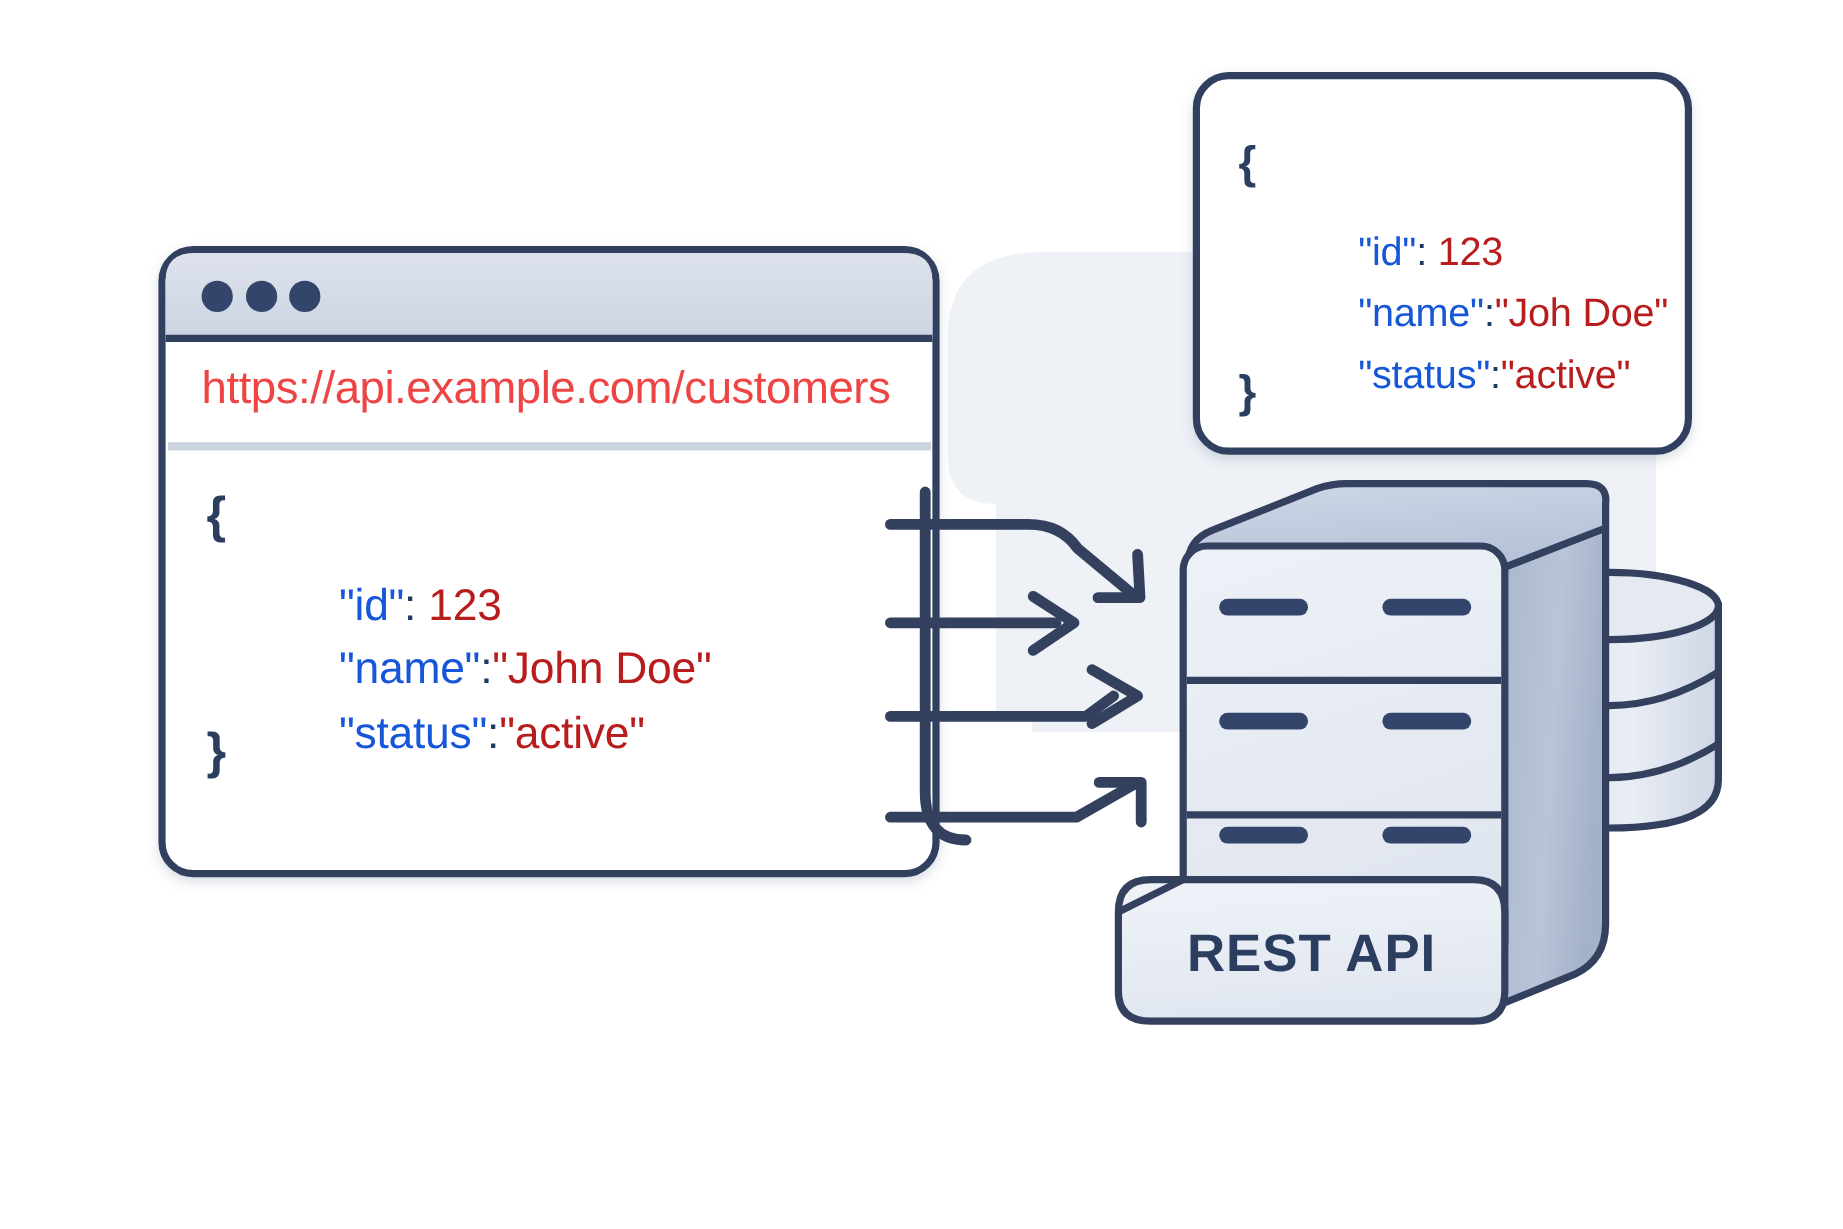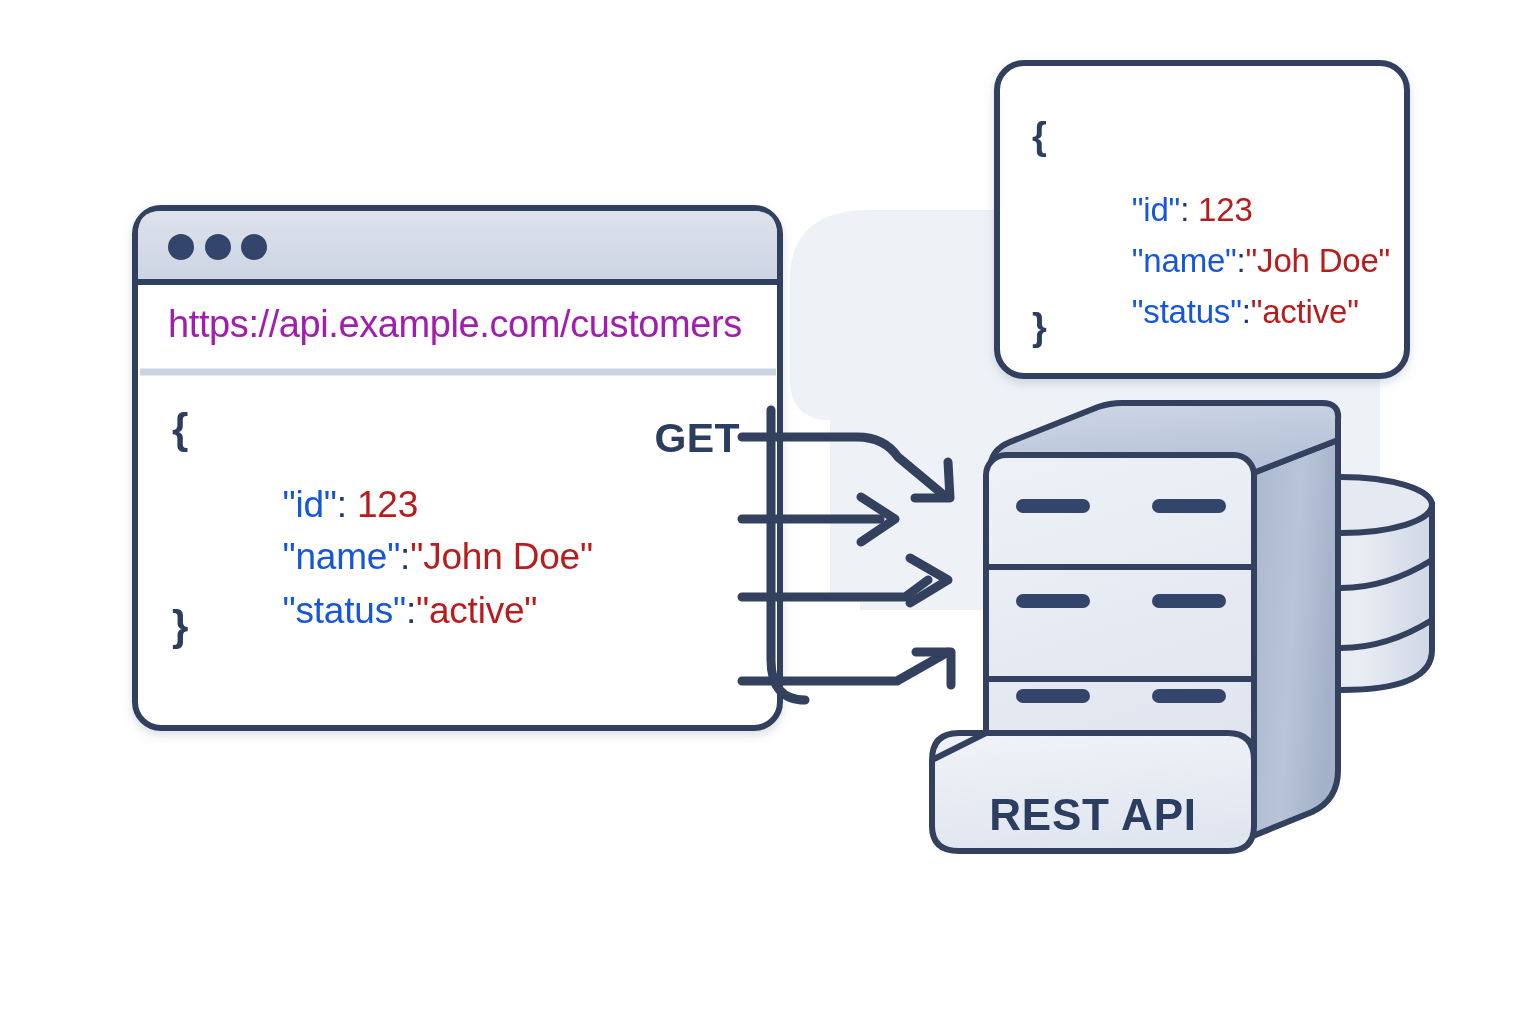--- a/index.html
+++ b/index.html
@@ -27,21 +27,21 @@
   .txt {
     position: absolute;
     white-space: pre;
     line-height: 1;
   }
   
   .url-text {
     left: 168px;
     top: 305px;
     font-size: 38px;
-    color: #a21caf;
+    color: #ef4444;
     letter-spacing: -0.4px;
   }
   .json-line {
     font-size: 37px;
     letter-spacing: -0.2px;
   }
   .brace {
     color: #2c3e60;
     font-size: 42px;
     font-weight: 600;
@@ -57,21 +57,20 @@
     color: #2c3e60;
     letter-spacing: 0.4px;
     text-align: right;
   }
   
   .rest-label {
     font-size: 44px;
     font-weight: 700;
     color: #2c3e60;
     letter-spacing: 0.8px;
-    margin-top: 20px;
   }
 </style>
 </head>
 <body>
 
 <div id="stage">
 
   <svg class="layer" viewBox="0 0 1536 1024">
     <defs>
       <linearGradient id="gradTop" x1="0" y1="0" x2="0.4" y2="1">
@@ -272,17 +271,16 @@
       <span class="jkey">"name"</span><span class="jpunc">:</span><span class="jval">"Joh Doe"</span>
     </div>
 
     <div class="txt json-line" style="left:1078px; top:262px; font-size:33px;">
       <span class="jkey">"status"</span><span class="jpunc">:</span><span class="jval">"active"</span>
     </div>
 
     <div class="txt brace" style="left:1032px; top:308px; font-size:38px;">}</div>
   </div>
 
-  <div class="txt method" style="left:420px; top:418px; width:320px;">GET</div>
 
   <div class="txt rest-label" style="left:932px; top:773px; width:322px; text-align:center;">REST API</div>
 
 </div>
 
 </body></html>

